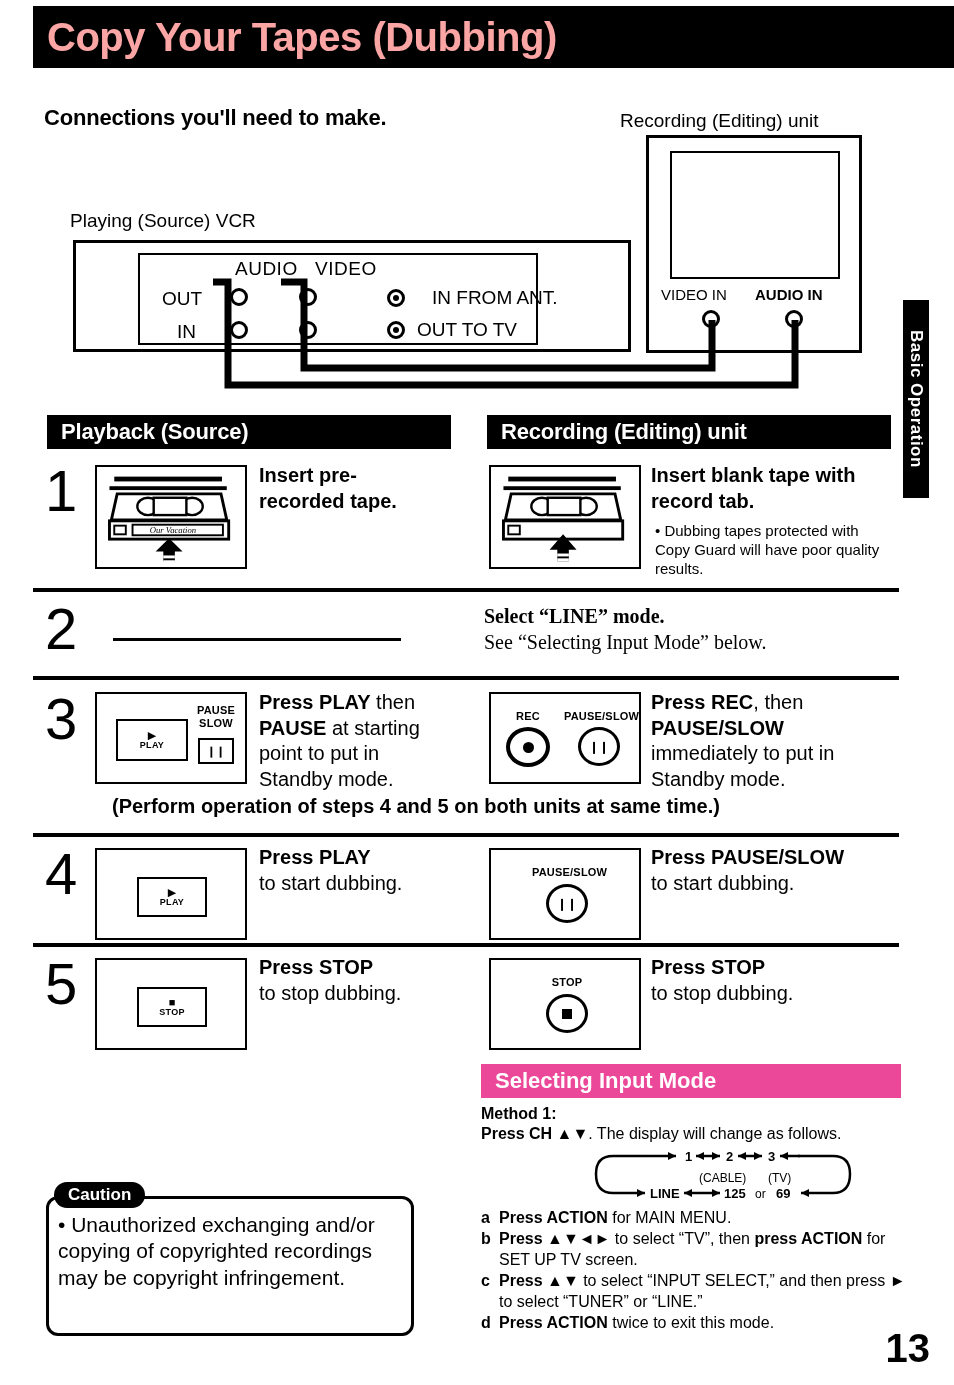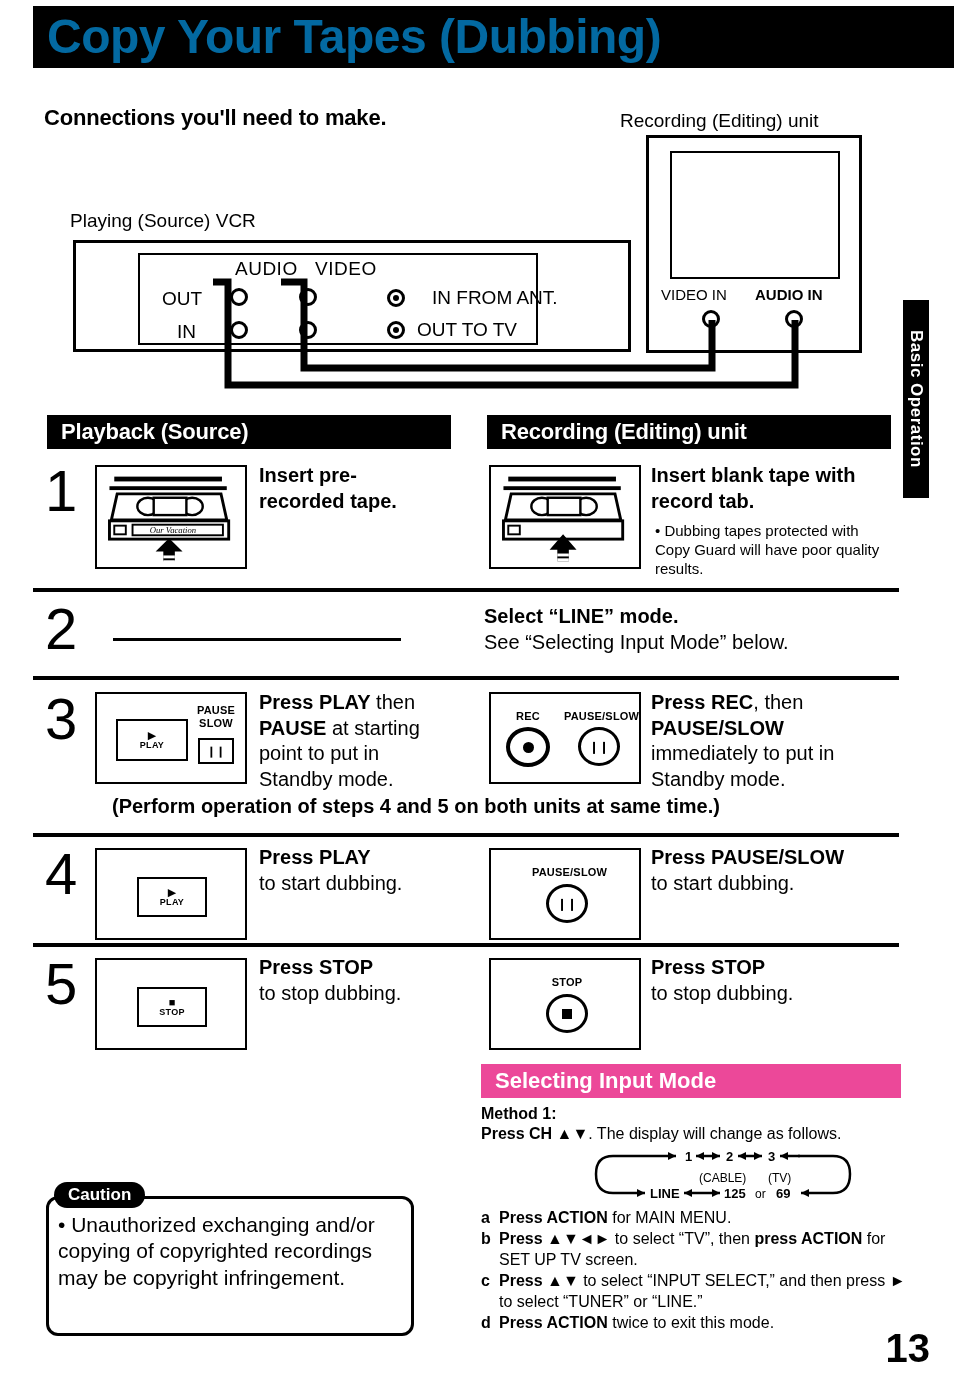--- a/index.html
+++ b/index.html
@@ -15,21 +15,21 @@
     -webkit-font-smoothing: none;
   }
 
   
   .header-bar {
     position:absolute; left:33px; top:6px; width:921px; height:62px;
     background:#000;
     display:flex; align-items:center;
   }
   .header-title {
-    color:#0369a1; font-size:48px; font-weight:bold; letter-spacing:-0.5px;
+    color:#fca5a5; font-size:40px; font-weight:bold; letter-spacing:-0.5px;
     padding-left:14px; line-height:1; white-space:nowrap;
   }
 
   
   .side-tab {
     position:absolute; left:903px; top:300px; width:26px; height:198px;
     background:#000; color:#fff;
     display:flex; align-items:center; justify-content:center;
   }
   .side-tab span {
@@ -279,21 +279,21 @@
 <div class="desc" style="left:651px; top:463px; width:250px;">
   <b>Insert blank tape with</b><br>
   <b>record tab.</b>
 </div>
 <div class="desc-small" style="left:655px; top:522px; width:242px;">• Dubbing tapes protected with Copy Guard will have poor quality results.</div>
 
 <div class="rule" style="top:588px;"></div>
 
 <div class="stepnum" style="left:45px; top:600px;">2</div>
 <div class="dashline" style="left:113px; top:638px; width:288px;"></div>
-<div class="desc" style="left:484px; top:604px; width:410px;">
+<div class="desc" style="left:484px; top:604px; width:410px;font-family:Liberation Serif, serif;">
   <b>Select “LINE” mode.</b><br>
   <span>See “Selecting Input Mode” below.</span>
 </div>
 
 <div class="rule" style="top:676px;"></div>
 
 <div class="stepnum" style="left:45px; top:690px;">3</div>
 
 <div class="panel" style="left:95px; top:692px; width:152px; height:92px;">
   <div class="btn-rect" style="left:19px; top:25px; width:72px; height:42px;">

